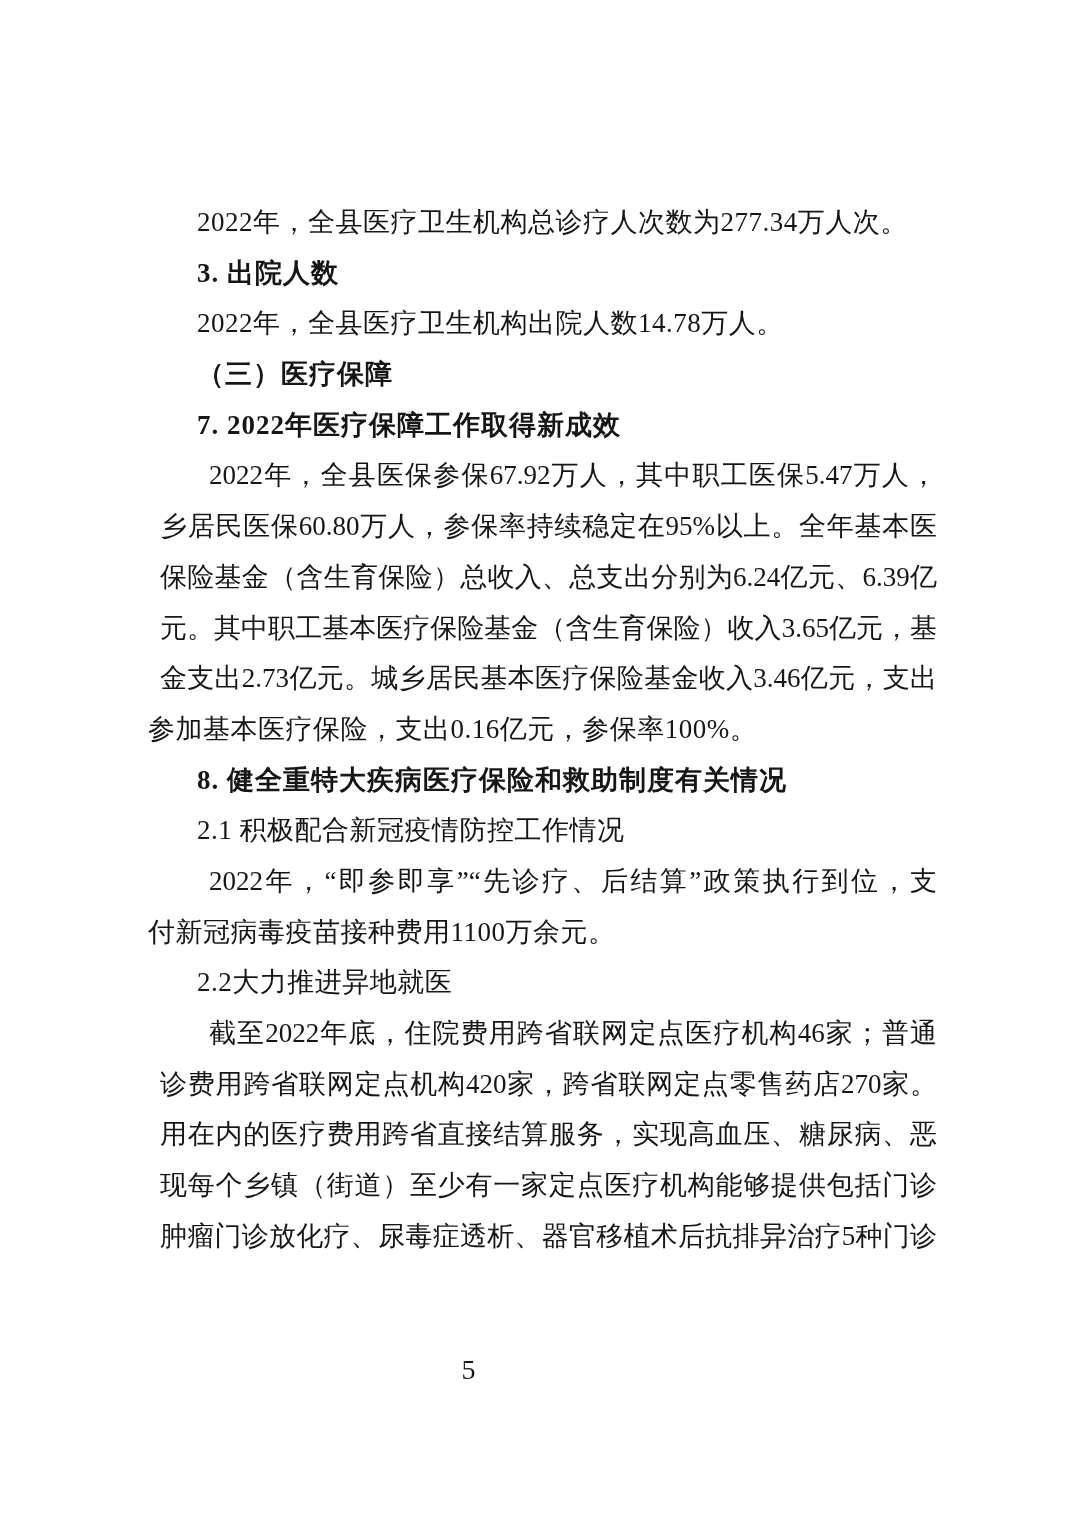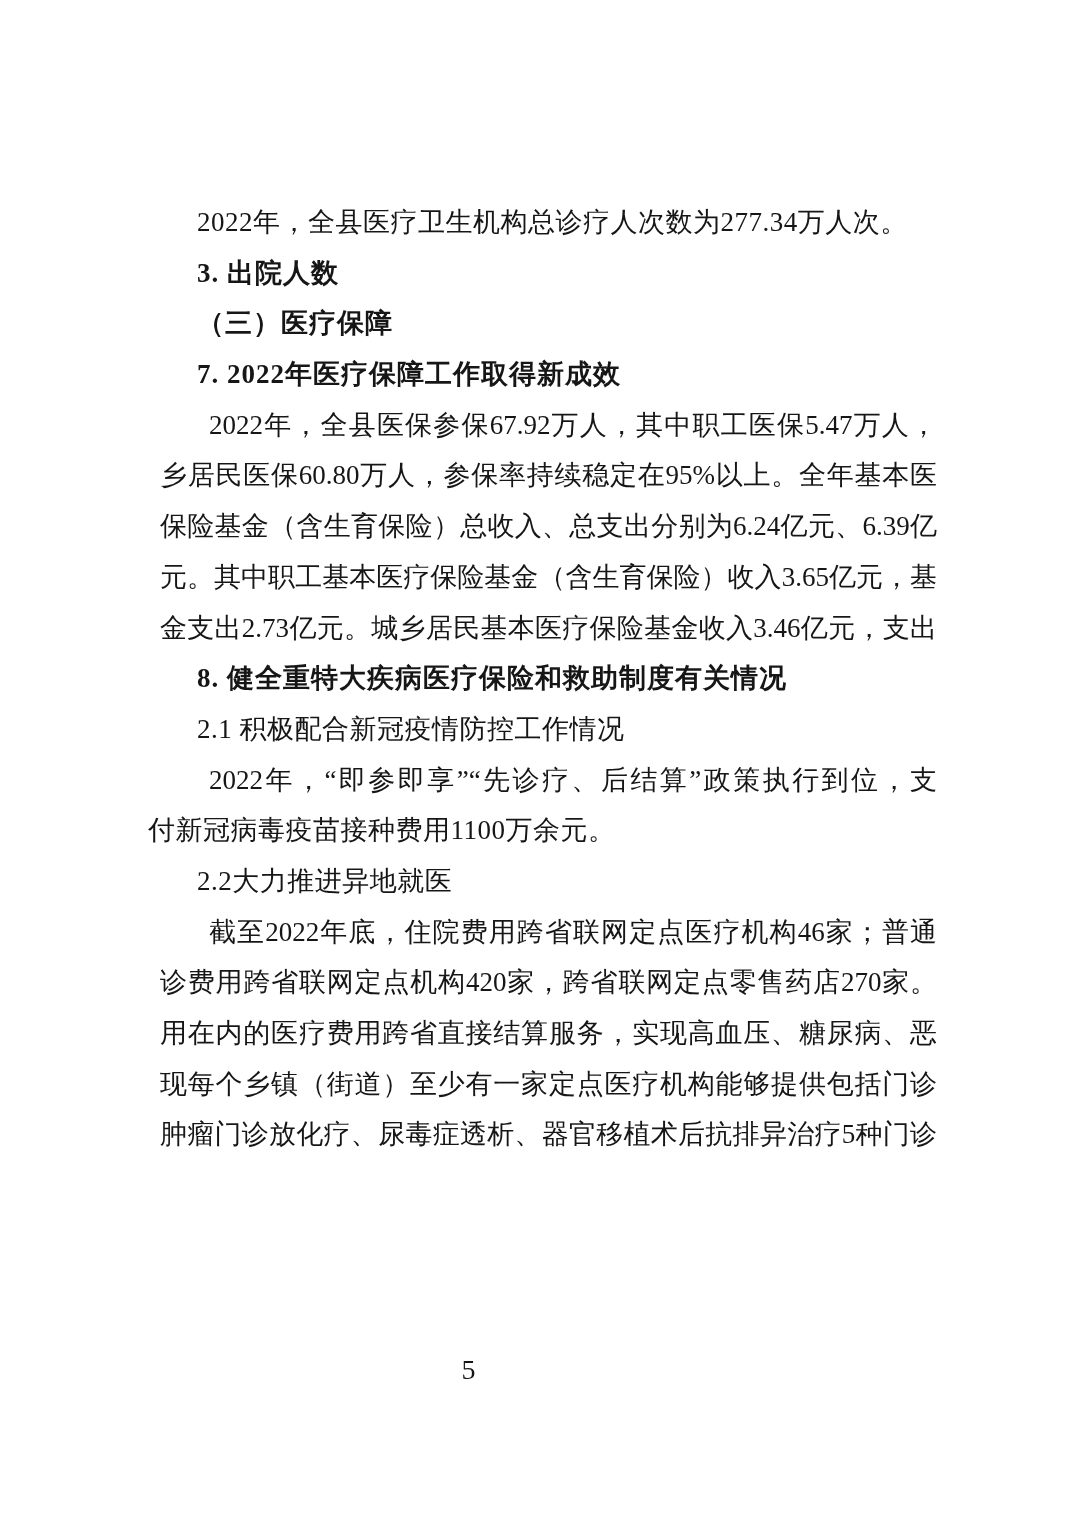--- a/index.html
+++ b/index.html
@@ -58,27 +58,29 @@
     color: #161616;
   }
 </style>
 </head>
 <body>
 
 <div class="page">
   <div class="content">
     <div class="line in">2022年，全县医疗卫生机构总诊疗人次数为277.34万人次。</div>
     <div class="line in bold">3. 出院人数</div>
+    <div class="line in">2022年，全县医疗卫生机构出院人数14.78万人。</div>
     <div class="line in bold">（三）医疗保障</div>
     <div class="line in bold">7. 2022年医疗保障工作取得新成效</div>
     <div class="line in j">2022年，全县医保参保67.92万人，其中职工医保5.47万人，城</div>
     <div class="line j">乡居民医保60.80万人，参保率持续稳定在95%以上。全年基本医疗</div>
     <div class="line j">保险基金（含生育保险）总收入、总支出分别为6.24亿元、6.39亿</div>
     <div class="line j">元。其中职工基本医疗保险基金（含生育保险）收入3.65亿元，基</div>
     <div class="line j">金支出2.73亿元。城乡居民基本医疗保险基金收入3.46亿元，支出</div>
+    <div class="line">参加基本医疗保险，支出0.16亿元，参保率100%。</div>
     <div class="line in bold">8. 健全重特大疾病医疗保险和救助制度有关情况</div>
     <div class="line in">2.1 积极配合新冠疫情防控工作情况</div>
     <div class="line in j">2022年，“即参即享”“先诊疗、后结算”政策执行到位，支</div>
     <div class="line">付新冠病毒疫苗接种费用1100万余元。</div>
     <div class="line in">2.2大力推进异地就医</div>
     <div class="line in j">截至2022年底，住院费用跨省联网定点医疗机构46家；普通门</div>
     <div class="line j">诊费用跨省联网定点机构420家，跨省联网定点零售药店270家。实</div>
     <div class="line j">用在内的医疗费用跨省直接结算服务，实现高血压、糖尿病、恶性</div>
     <div class="line j">现每个乡镇（街道）至少有一家定点医疗机构能够提供包括门诊费</div>
     <div class="line j">肿瘤门诊放化疗、尿毒症透析、器官移植术后抗排异治疗5种门诊慢</div>

